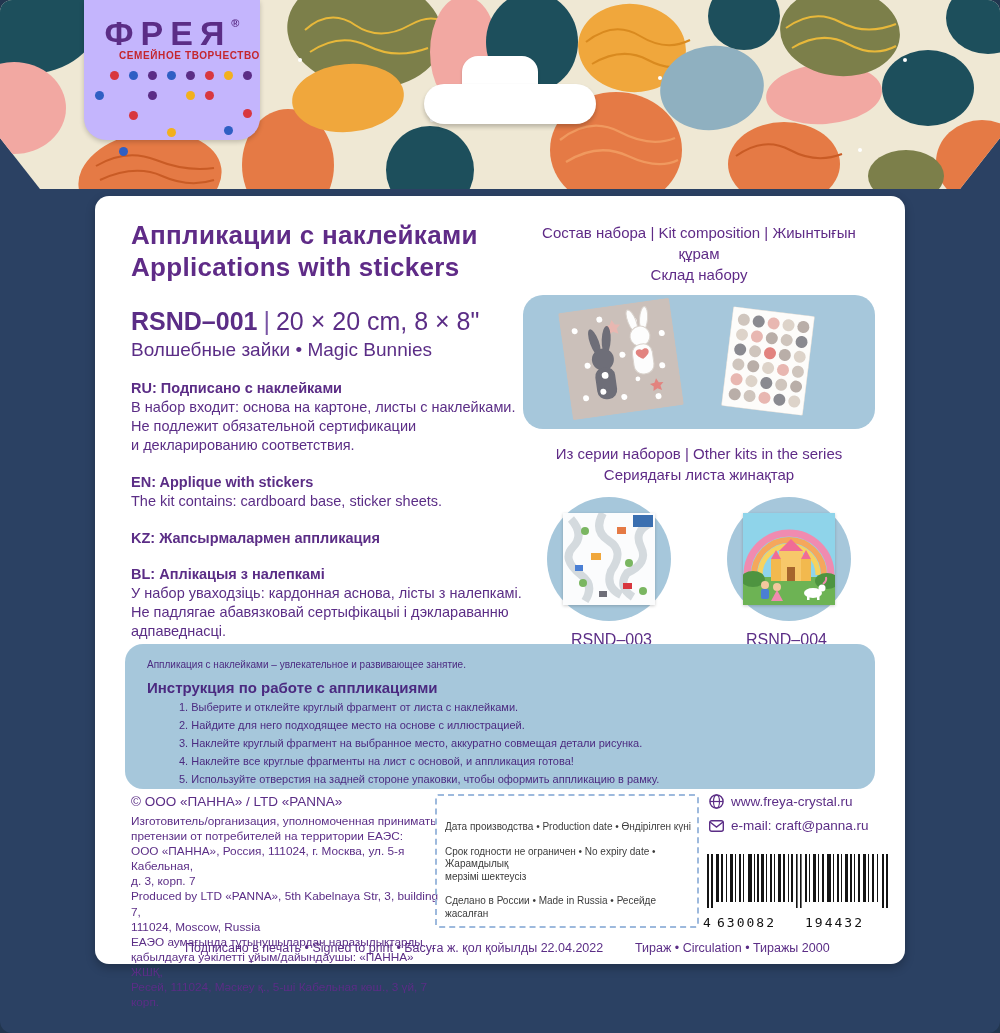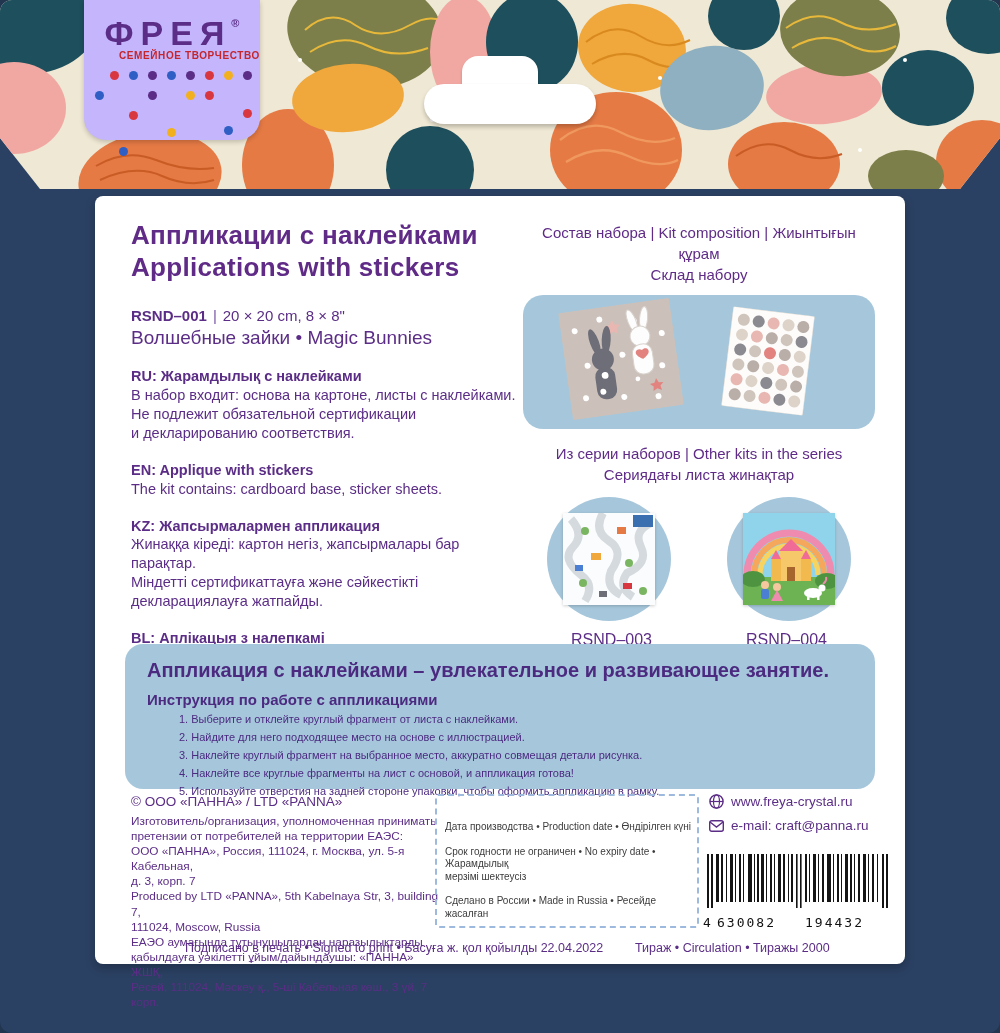--- a/index.html
+++ b/index.html
@@ -29,25 +29,25 @@
       0 0 0 0 #5b2d86, 19px 0 0 0 #d8373f, 38px 0 0 0 #2f5fc4, 57px 0 0 0 #5b2d86,
       76px 0 0 0 #2f5fc4, 95px 0 0 0 #5b2d86, 114px 0 0 0 #d8373f, 133px 0 0 0 #f2b01e,
       152px 0 0 0 #5b2d86,
       4px 20px 0 0 #2f5fc4, 57px 20px 0 0 #5b2d86, 95px 20px 0 0 #f2b01e, 114px 20px 0 0 #d8373f,
       38px 40px 0 0 #d8373f, 152px 38px 0 0 #d8373f,
       76px 57px 0 0 #f2b01e, 133px 55px 0 0 #2f5fc4,
       28px 76px 0 0 #2f5fc4;}
 
   
   #card{position:absolute;left:95px;top:196px;width:810px;height:768px;background:#fff;
-        border-radius:8px;box-shadow:0 4px 10px rgba(0,0,0,.25);color:#5b2d86;}
+        border-radius:14px;box-shadow:0 4px 10px rgba(0,0,0,.25);color:#5b2d86;}
 
   .left-col{position:absolute;left:36px;top:24px;width:395px;}
   .title{font-size:26px;font-weight:bold;line-height:1.22;letter-spacing:.3px;color:#5f2b87;}
-  .code-line{margin-top:24px;font-size:15px;}
+  .code-line{margin-top:24px;font-size:25px;}
   .code-line b{font-weight:bold;}
   .code-sep{font-weight:300;color:#7a55a5;padding:0 6px;}
   .name-line{font-size:19px;margin-top:3px;}
   .desc{margin-top:18px;font-size:14.5px;line-height:1.3;}
   .desc .lbl{font-weight:bold;}
   .pre{white-space:pre-line;}
 
   .right-col{position:absolute;left:428px;top:26px;width:352px;text-align:center;}
   .sec-head{font-size:15px;line-height:1.4;color:#5f2b87;}
   .comp-box{position:relative;margin-top:10px;width:352px;height:134px;background:#a6c7db;border-radius:20px;}
@@ -55,21 +55,21 @@
   .comp-sheet{position:absolute;left:204px;top:16px;transform:rotate(7deg);}
   .series-head{margin-top:14px;font-size:15px;line-height:1.4;}
   .circles{margin-top:12px;display:flex;justify-content:center;gap:56px;}
   .kit-circle{width:124px;height:124px;border-radius:50%;background:#a6c7db;display:flex;
               align-items:center;justify-content:center;}
   .kit-circle svg{box-shadow:0 1px 3px rgba(0,0,0,.2);}
   .kit-codes{margin-top:10px;display:flex;justify-content:center;gap:94px;font-size:16px;}
 
   .instr-box{position:absolute;left:30px;top:448px;width:706px;height:115px;background:#a6c7db;
              border-radius:18px;padding:15px 22px;color:#4b2a80;}
-  .instr-intro{font-size:20px;font-weight:bold;}
+  .instr-intro{font-size:10px;font-weight:normal;}
   .instr-head{font-size:15px;font-weight:bold;margin-top:9px;}
   .instr-steps div{font-size:11px;margin-top:4px;line-height:1.28;margin-left:32px;}
 
   
   .copyright{position:absolute;left:36px;top:598px;font-size:13.5px;}
   .legal{position:absolute;left:36px;top:618px;width:315px;font-size:11.8px;line-height:1.28;}
   .date-box{position:absolute;left:340px;top:598px;width:260px;height:130px;
             border:2px dashed #9db9dd;border-radius:3px;}
   .date-box-inner{position:absolute;left:8px;right:6px;bottom:6px;color:#3c3c3c;font-size:10px;line-height:1.25;}
   .date-box-inner div{margin-top:12px;}
@@ -147,34 +147,31 @@
       <div class="title">
         <div>Аппликации с наклейками</div>
         <div>Applications with stickers</div>
       </div>
       <div class="code-line">
         <b>RSND–001</b><span class="code-sep">|</span><span>20 × 20 cm, 8 × 8"</span>
       </div>
       <div class="name-line">Волшебные зайки • Magic Bunnies</div>
 
       <div class="desc">
-        <div class="lbl">RU: Жарамдылық с наклейками</div>
+        <div class="lbl">RU: Подписано с наклейками</div>
         <div class="pre">В набор входит: основа на картоне, листы с наклейками.
 Не подлежит обязательной сертификации
 и декларированию соответствия.</div>
       </div>
       <div class="desc">
         <div class="lbl">EN: Applique with stickers</div>
         <div class="pre">The kit contains: cardboard base, sticker sheets.</div>
       </div>
       <div class="desc">
         <div class="lbl">KZ: Жапсырмалармен аппликация</div>
-        <div class="pre">Жинаққа кіреді: картон негіз, жапсырмалары бар парақтар.
-Міндетті сертификаттауға және сәйкестікті
-декларациялауға жатпайды.</div>
       </div>
       <div class="desc">
         <div class="lbl">BL: Аплікацыя з налепкамі</div>
         <div class="pre">У набор уваходзіць: кардонная аснова, лісты з налепкамі.
 Не падлягае абавязковай сертыфікацыі і дэклараванню
 адпаведнасці.</div>
       </div>
     </div>
 
     <div class="right-col">

